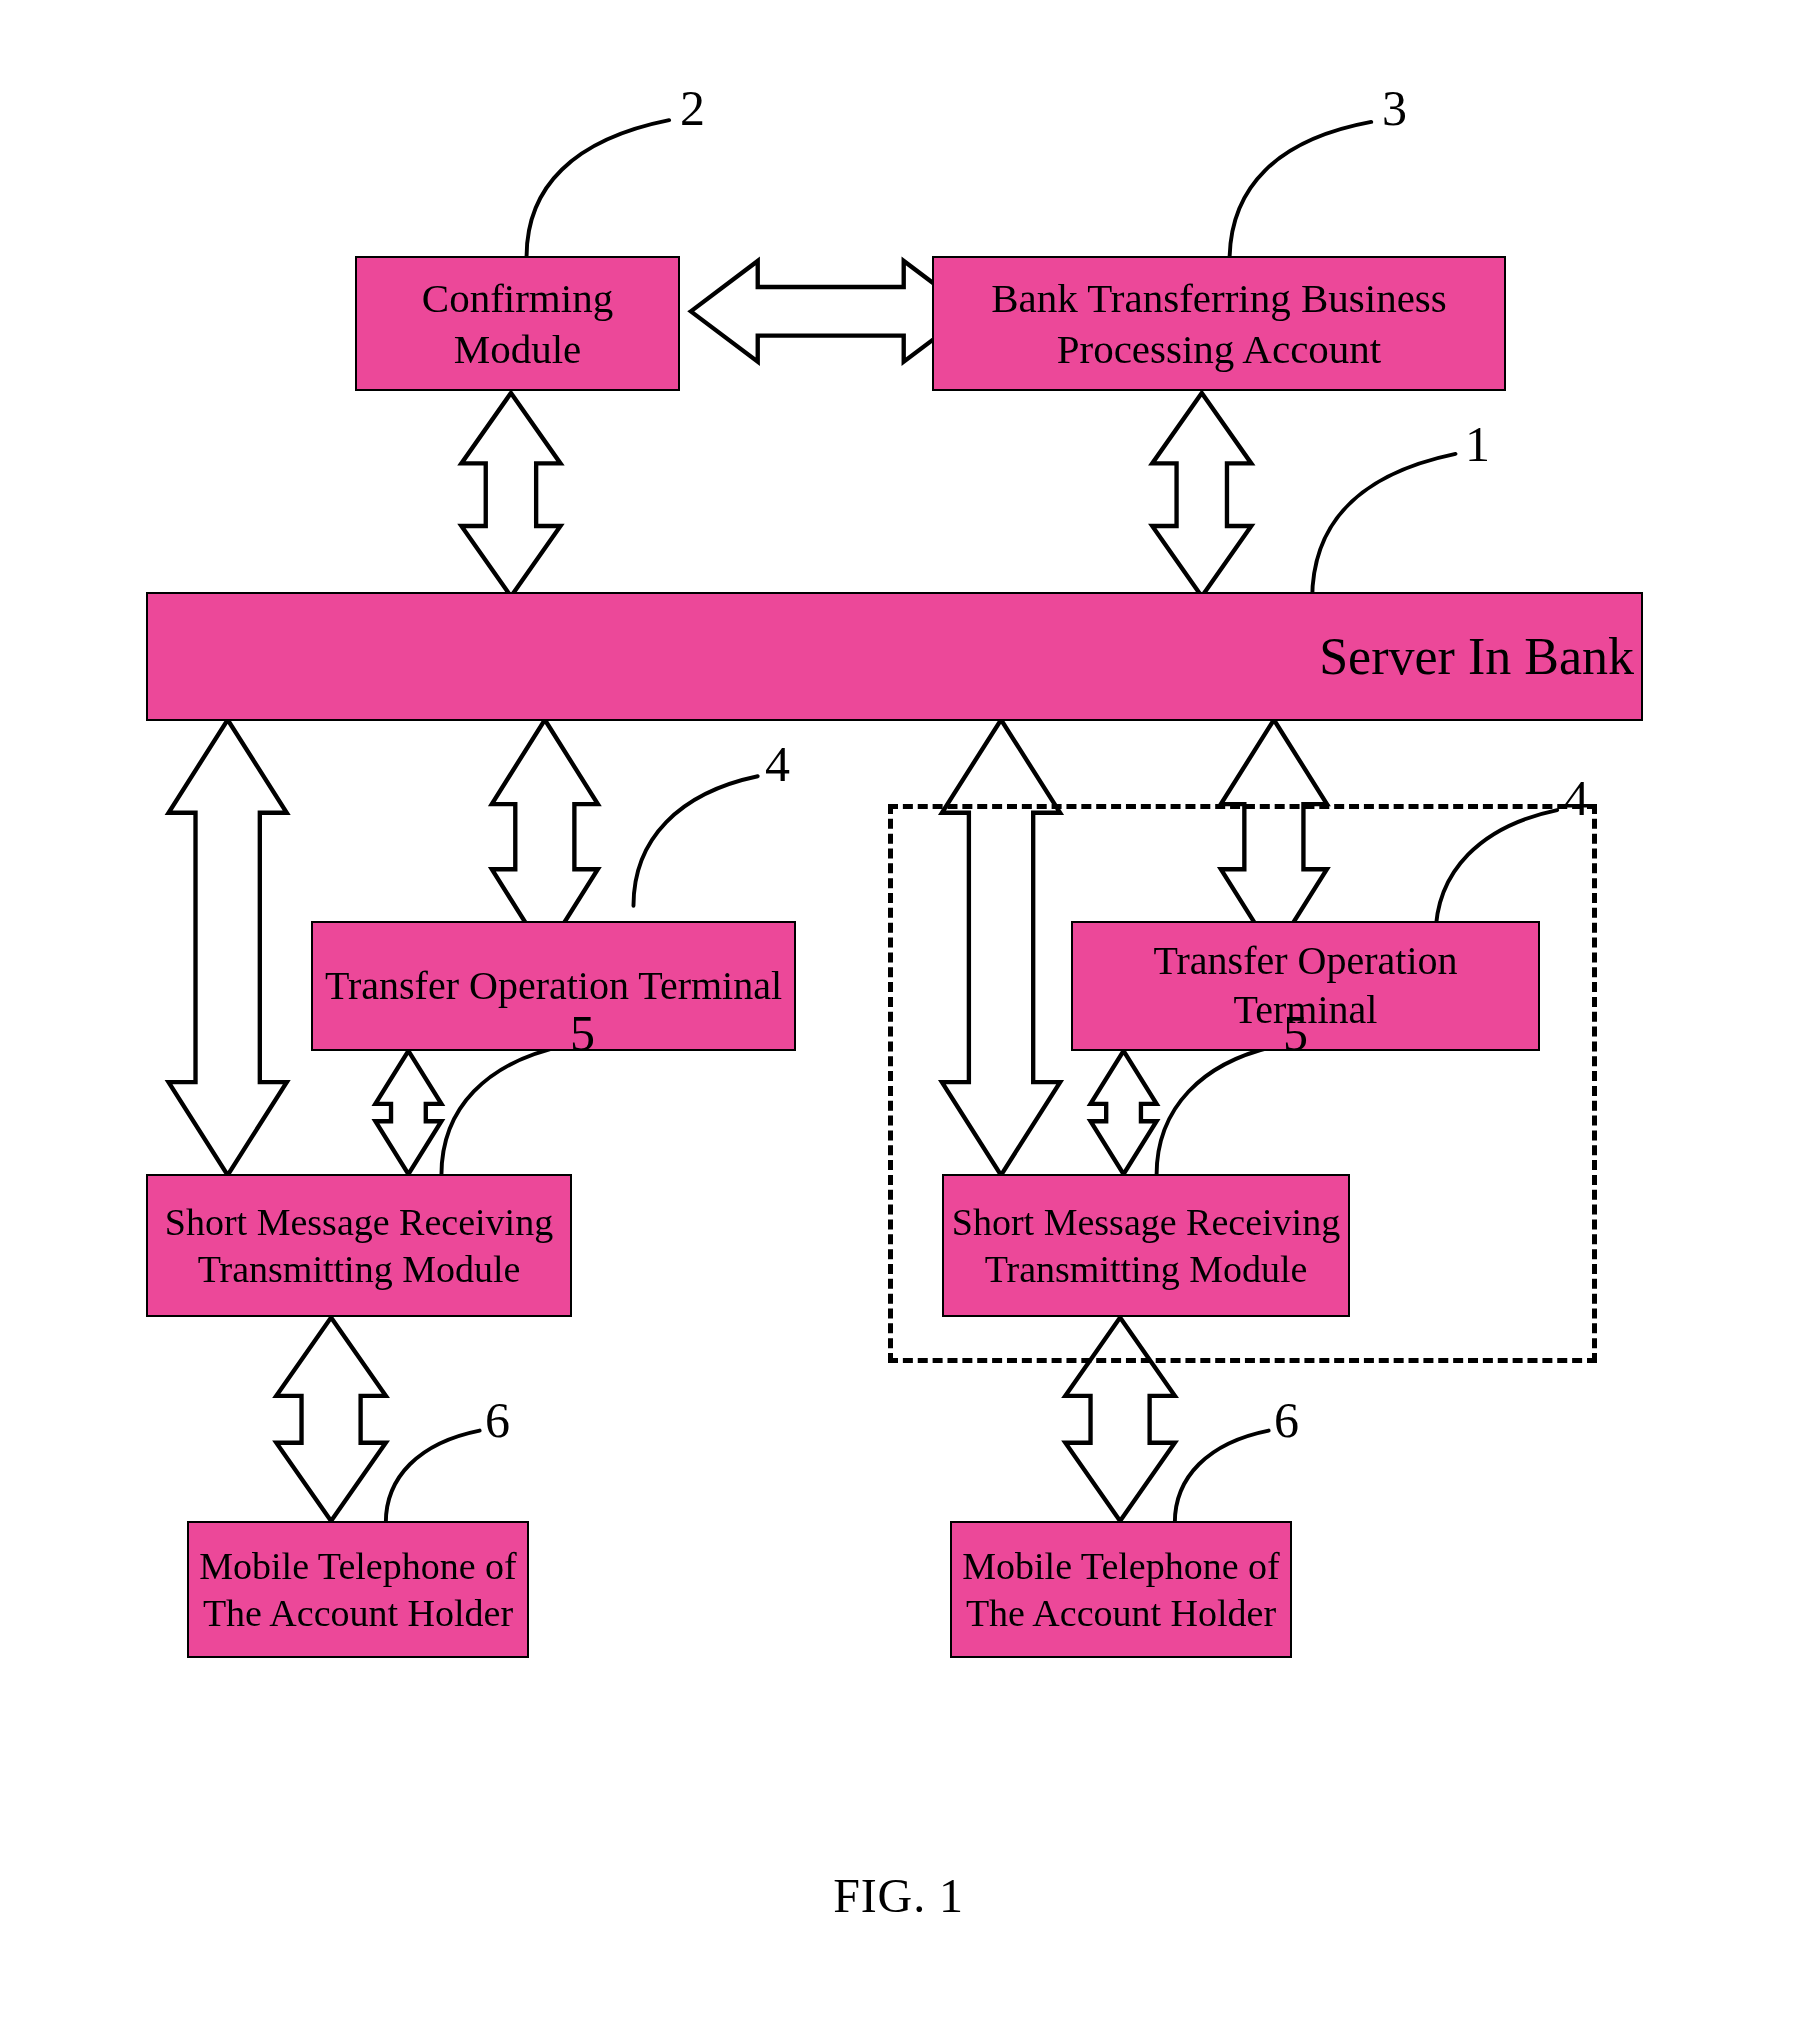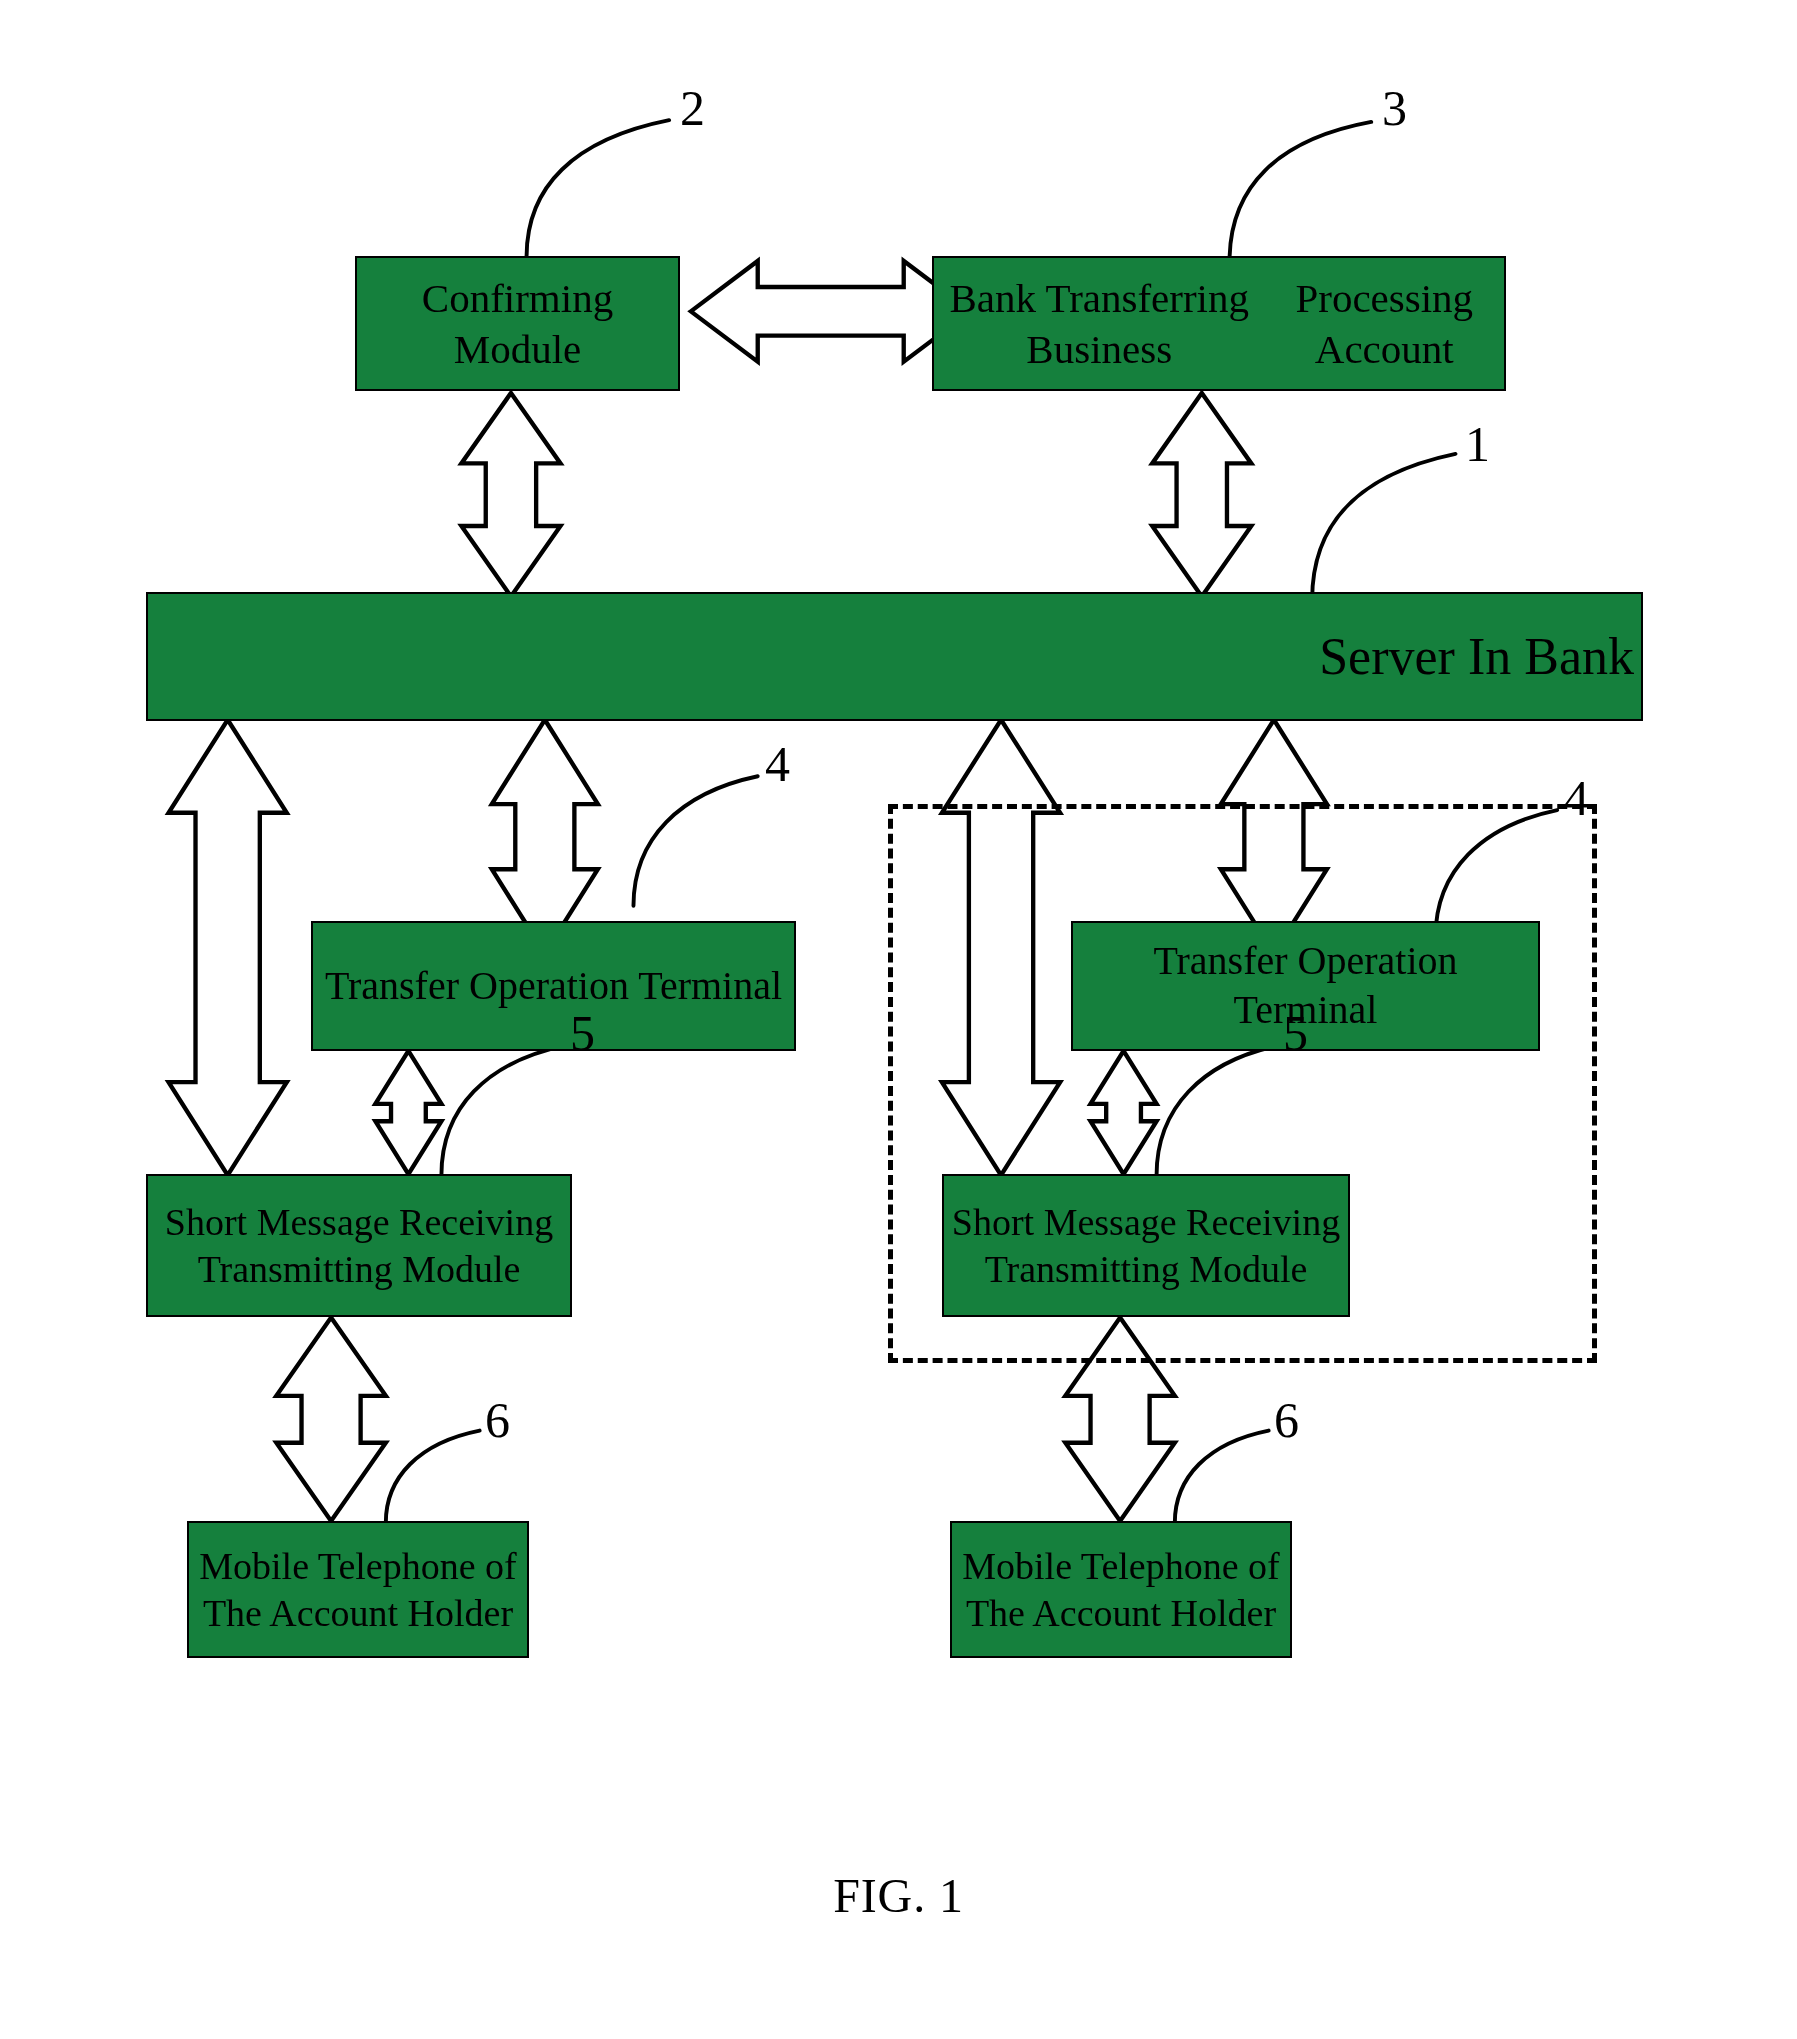--- a/index.html
+++ b/index.html
@@ -1,20 +1,20 @@
 <!DOCTYPE html>
 <html style="font-size:14px"><head>
 <meta charset="utf-8">
 <style>
   html,body{margin:0;padding:0;background:#ffffff;}
   body{width:1797px;height:2040px;position:relative;overflow:hidden;
        font-family:"Liberation Serif","DejaVu Serif",serif;color:#000;}
   #figure{position:absolute;left:0;top:0;width:1797px;height:2040px;}
   svg#sheet{position:absolute;left:0;top:0;width:1797px;height:2040px;}
-  .node{position:absolute;box-sizing:border-box;border:2.6px solid #000;background:#15803d;
+  .node{position:absolute;box-sizing:border-box;border:2.6px solid #000;background:#ec4899;
         display:flex;align-items:center;justify-content:center;text-align:center;
         line-height:1.22;z-index:3;}
   .node span{display:block;padding:0 7px;}
   .num{position:absolute;z-index:4;font-size:50px;line-height:1;}
   .caption{position:absolute;z-index:4;font-size:48px;letter-spacing:0.9px;}
   .dashbox{position:absolute;box-sizing:border-box;border:5.2px dashed #000;z-index:1;background:transparent;}
 </style>
 </head>
 <body>
 
@@ -72,21 +72,21 @@
       <path d="M 1331,1352 C 1331,1275 1383,1222 1470,1203"></path>
       <path d="M 444,1752 C 444,1700 482,1660 552,1646"></path>
       <path d="M 1352,1752 C 1352,1700 1390,1660 1460,1646"></path>
     </g>
   </svg>
 
   <div class="node" style="left:355px;top:256px;width:325px;height:135px;font-size:41px;">
     <span>Confirming Module</span>
   </div>
 
-  <div class="node" style="left:932px;top:256px;width:574px;height:135px;font-size:41px;flex-direction:row;">
+  <div class="node" style="left:932px;top:256px;width:574px;height:135px;font-size:41px;flex-direction:column;">
     <span>Bank Transferring Business</span>
     <span>Processing Account</span>
   </div>
 
   <div class="node" style="left:146px;top:592px;width:1497px;height:129px;font-size:52px;justify-content:flex-end;">
     <span>Server In Bank</span>
   </div>
 
   <div class="node" style="left:311px;top:921px;width:485px;height:130px;font-size:40px;">
     <span>Transfer Operation Terminal</span>

